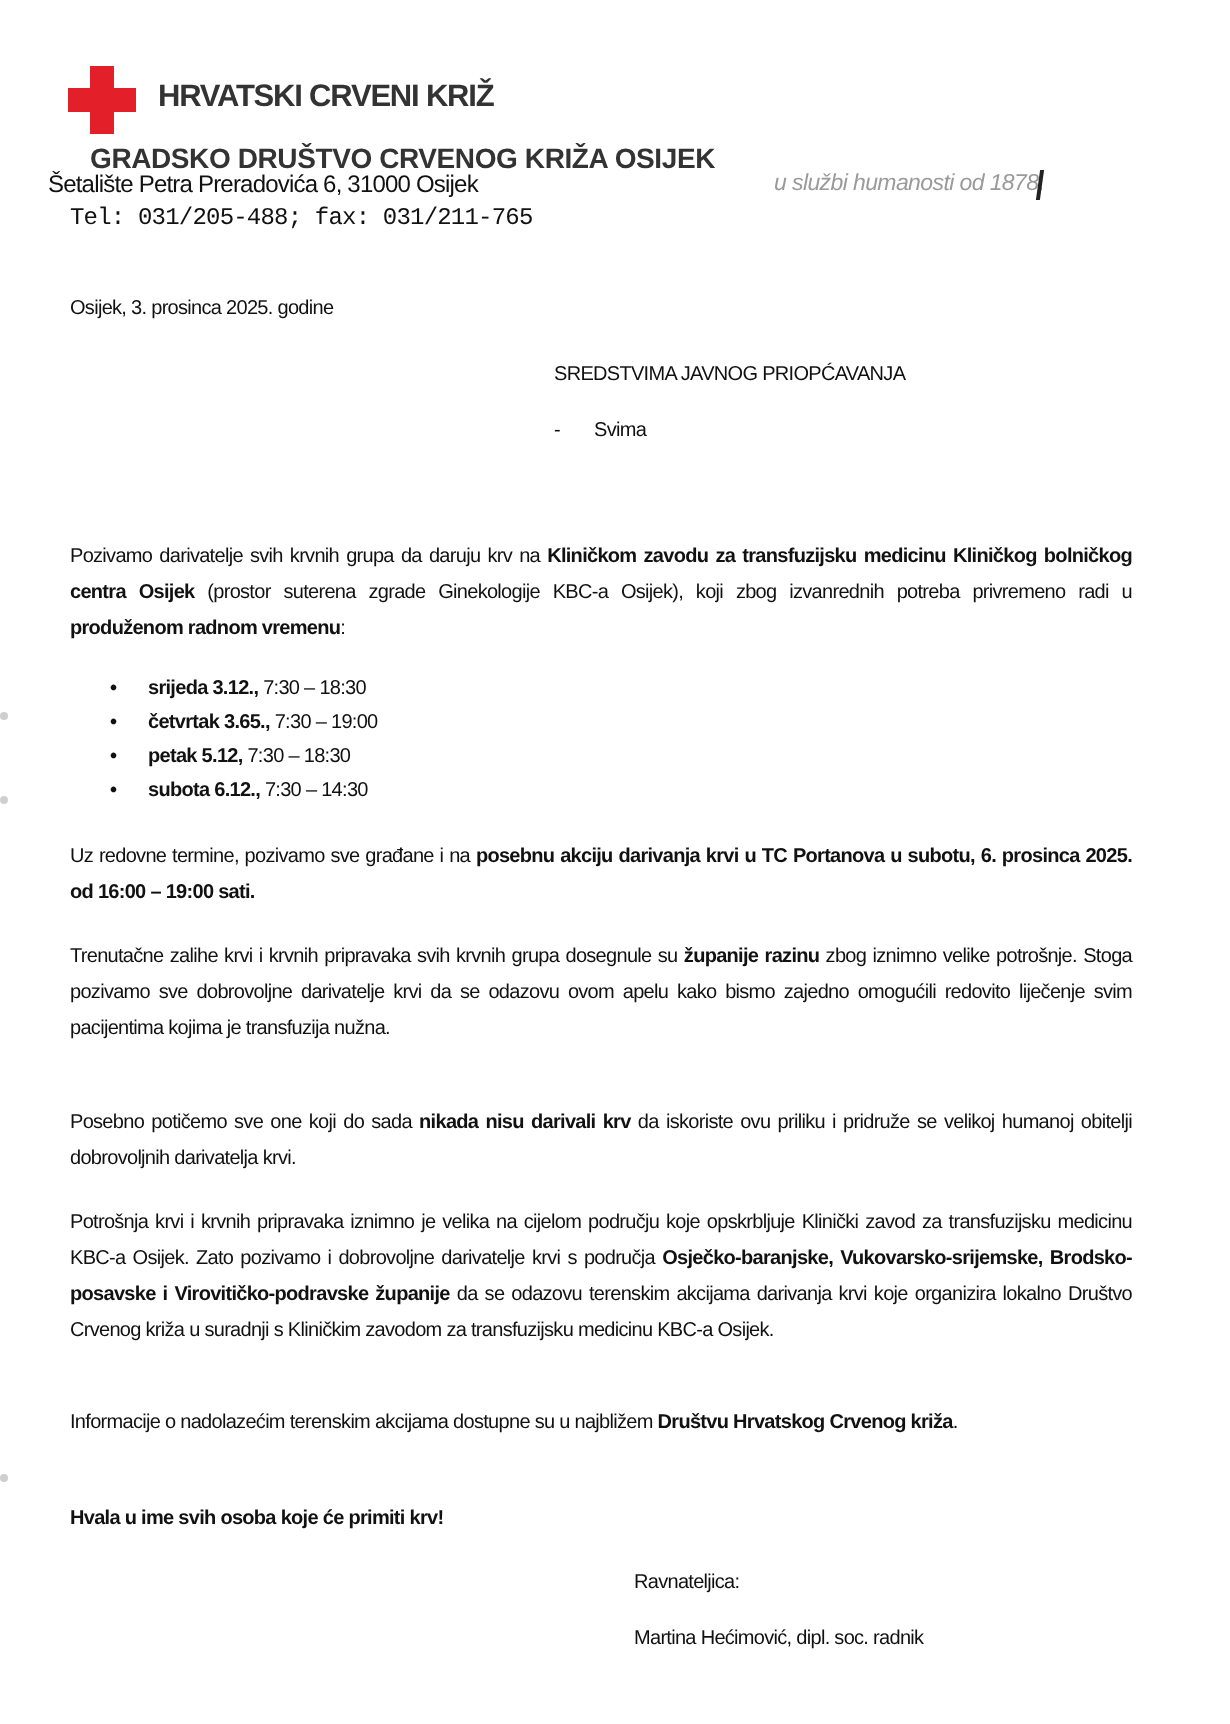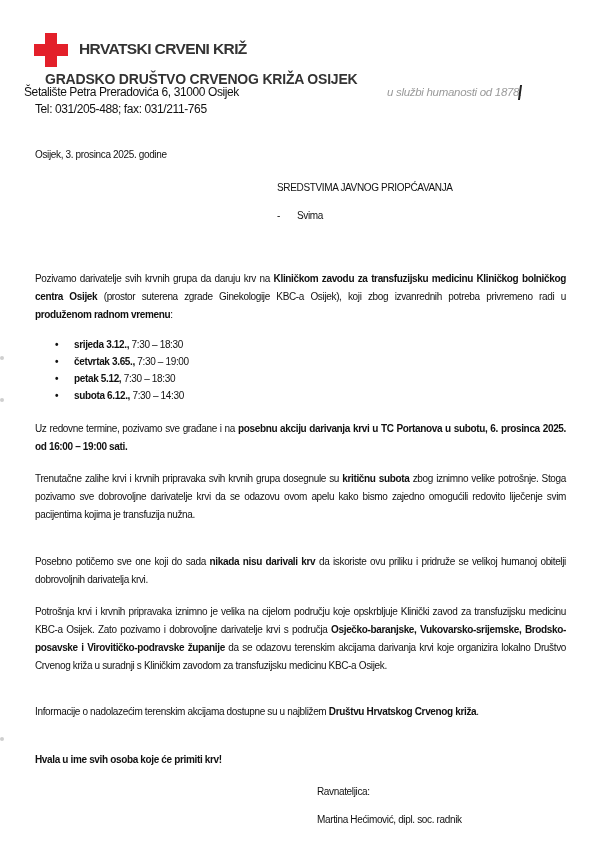--- a/index.html
+++ b/index.html
@@ -11,21 +11,21 @@
   .just { white-space: normal; text-align: justify; text-align-last: left; }
   b { font-weight: bold; }
 
   
   .cross { left: 34px; top: 33px; width: 34px; height: 34px; }
   .cross .v { position: absolute; left: 11px; top: 0; width: 12px; height: 34px; background: #e3202a; }
   .cross .h { position: absolute; left: 0; top: 11px; width: 34px; height: 12px; background: #e3202a; }
   .org-title { left: 79px; top: 40px; font-size: 15.5px; font-weight: bold; color: #333; letter-spacing: -0.6px; white-space: nowrap; }
   .org-sub { left: 35px; top: 71px; font-size: 14px; font-weight: bold; color: #333; letter-spacing: -0.2px; white-space: nowrap; margin-left: 10px; }
   .addr { left: 24px; top: 85px; font-size: 12px; letter-spacing: -0.4px; white-space: nowrap; }
-  .tel { left: 35px; top: 102px; font-size: 12px; letter-spacing: -0.4px; white-space: nowrap; }
+  .tel { left: 35px; top: 102px; font-size: 12px; letter-spacing: -0.4px; white-space: nowrap; font-family: Liberation Mono, monospace; }
   .motto { left: 387px; top: 86px; font-size: 11.5px; font-style: italic; color: #9a9a9a; letter-spacing: -0.3px; white-space: nowrap; }
   .cursor { left: 519px; top: 85px; width: 1.5px; height: 15px; background: #222; transform: skewX(-8deg); }
 
   .date { left: 35px; top: 146px; }
   .recipient { left: 277px; top: 179px; }
   .dash { left: 277px; top: 207px; }
   .dash-label { left: 297px; top: 207px; }
   .heading { left: 35px; top: 239px; font-weight: bold; }
 
   .para { left: 35px; width: 531px; }
@@ -69,21 +69,21 @@
 
   <ul class="abs txt list">
     <li><b>srijeda 3.12.,</b><span> 7:30 – 18:30</span></li>
     <li><b>četvrtak 3.65.,</b><span> 7:30 – 19:00</span></li>
     <li><b>petak 5.12,</b><span> 7:30 – 18:30</span></li>
     <li><b>subota 6.12.,</b><span> 7:30 – 14:30</span></li>
   </ul>
 
   <div class="abs txt just para p2"><span>Uz redovne termine, pozivamo sve građane i na </span><b>posebnu akciju darivanja krvi u TC Portanova u subotu, 6. prosinca 2025. od 16:00 – 19:00 sati.</b></div>
 
-  <div class="abs txt just para p3"><span>Trenutačne zalihe krvi i krvnih pripravaka svih krvnih grupa dosegnule su </span><b>kritičnu subota</b><span> zbog iznimno velike potrošnje. Stoga pozivamo sve dobrovoljne darivatelje krvi da se odazovu ovom apelu kako bismo zajedno omogućili redovito liječenje svim pacijentima kojima je transfuzija nužna.</span></div>
+  <div class="abs txt just para p3"><span>Trenutačne zalihe krvi i krvnih pripravaka svih krvnih grupa dosegnule su </span><b>županije razinu</b><span> zbog iznimno velike potrošnje. Stoga pozivamo sve dobrovoljne darivatelje krvi da se odazovu ovom apelu kako bismo zajedno omogućili redovito liječenje svim pacijentima kojima je transfuzija nužna.</span></div>
 
   <div class="abs txt just para p4"><span>Posebno potičemo sve one koji do sada </span><b>nikada nisu darivali krv</b><span> da iskoriste ovu priliku i pridruže se velikoj humanoj obitelji dobrovoljnih darivatelja krvi.</span></div>
 
   <div class="abs txt just para p5"><span>Potrošnja krvi i krvnih pripravaka iznimno je velika na cijelom području koje opskrbljuje Klinički zavod za transfuzijsku medicinu KBC-a Osijek. Zato pozivamo i dobrovoljne darivatelje krvi s područja </span><b>Osječko-baranjske, Vukovarsko-srijemske, Brodsko-posavske i Virovitičko-podravske županije</b><span> da se odazovu terenskim akcijama darivanja krvi koje organizira lokalno Društvo Crvenog križa u suradnji s Kliničkim zavodom za transfuzijsku medicinu KBC-a Osijek.</span></div>
 
   <div class="abs txt p7">Hvala u ime svih osoba koje će primiti krv!</div>
 
   <div class="abs txt just para p6"><span>Informacije o nadolazećim terenskim akcijama dostupne su u najbližem </span><b>Društvu Hrvatskog Crvenog križa</b><span>.</span></div>
 
   <div class="abs txt sig-role">Ravnateljica:</div>

